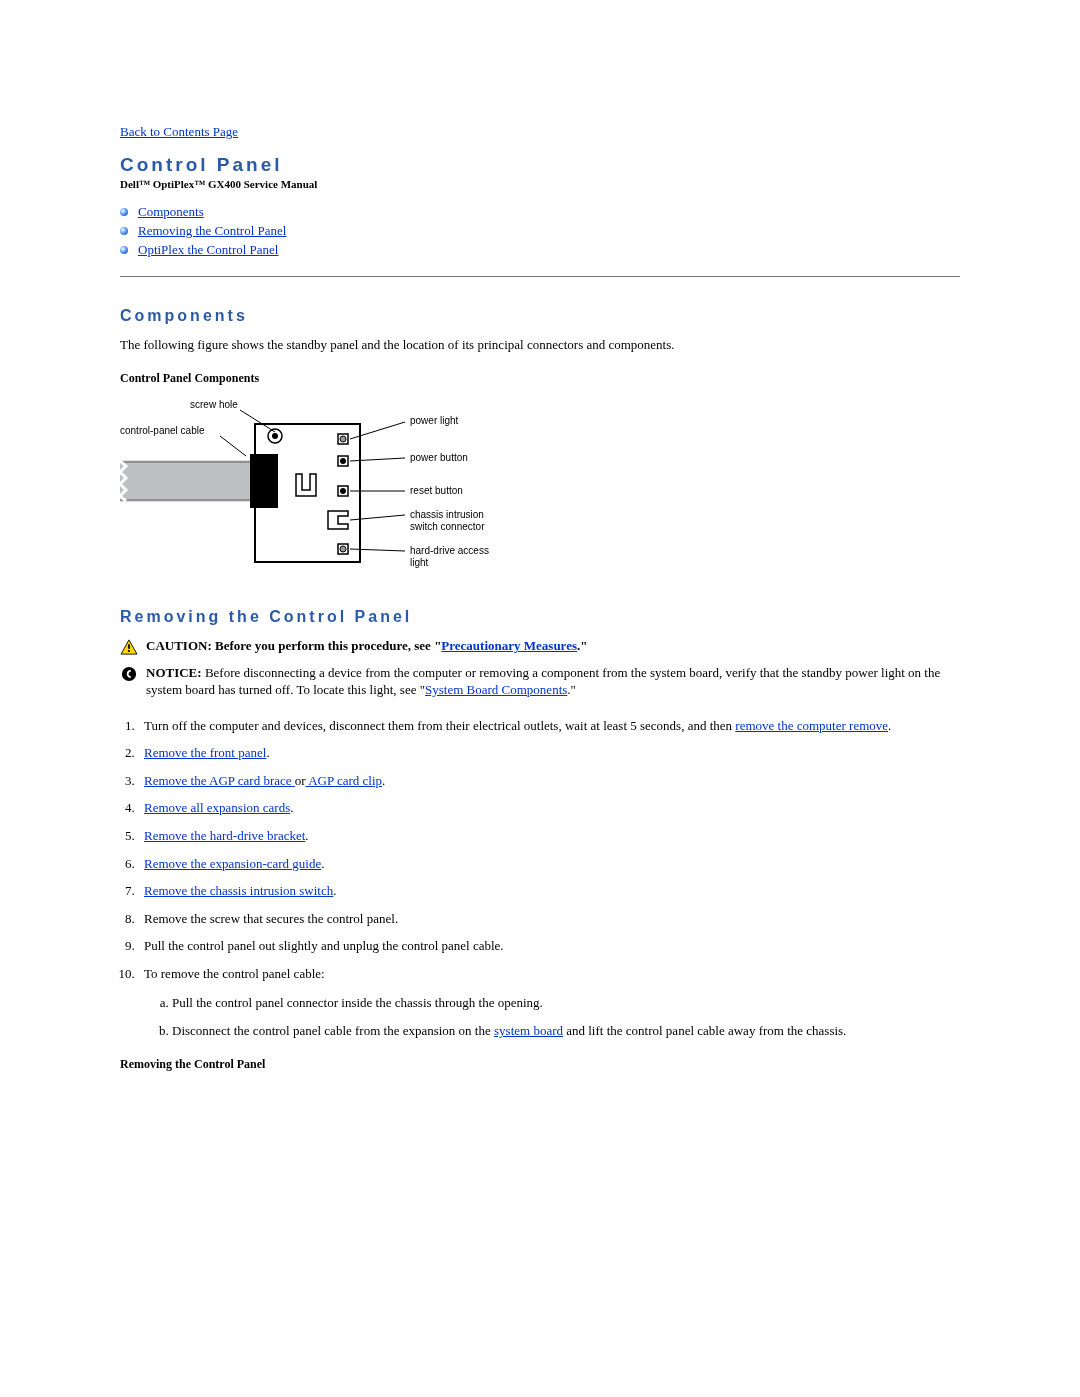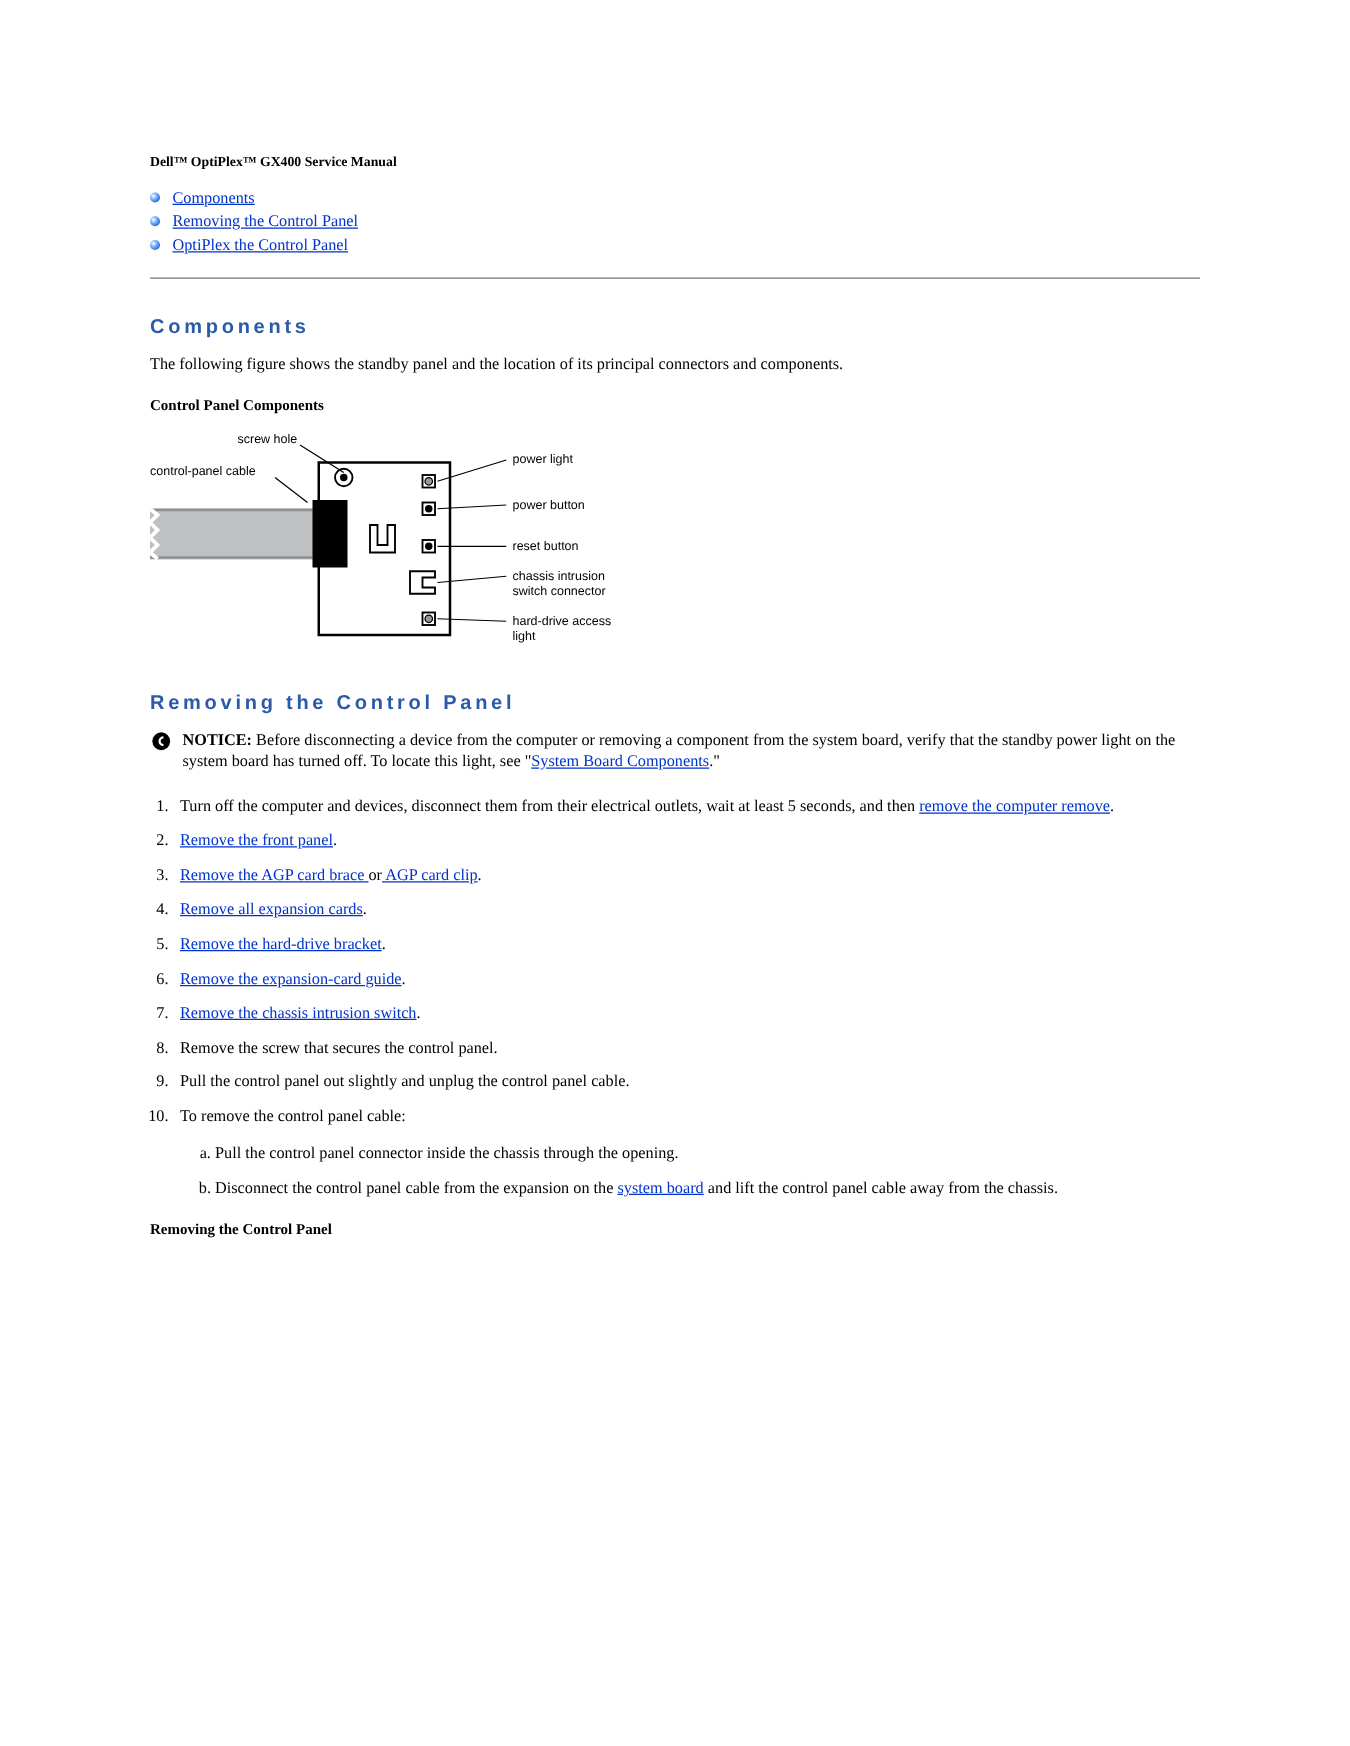--- a/index.html
+++ b/index.html
@@ -119,21 +119,25 @@
   }
   .diag {
     display: block;
   }
 </style>
 </head>
 <body>
 
 <div class="page">
 
-
+  <div>
+    <a href="#">Back to Contents Page</a>
+  </div>
+
+  <div class="title">Control Panel</div>
   <div class="subtitle-line">Dell™ OptiPlex™ GX400 Service Manual</div>
 
   <ul class="bullets">
     <li>
       <span class="bullet"></span>
       <a href="#">Components</a>
     </li>
     <li>
       <span class="bullet"></span>
       <a href="#">Removing the Control Panel</a>
@@ -194,20 +198,30 @@
       <text x="290" y="98">reset button</text>
       <text x="290" y="122">chassis intrusion</text>
       <text x="290" y="134">switch connector</text>
       <text x="290" y="158">hard-drive access</text>
       <text x="290" y="170">light</text>
     </svg>
   </div>
 
   <div class="section-heading">Removing the Control Panel</div>
 
+  <div class="alert-row">
+    <svg class="alert-icon" viewBox="0 0 20 18">
+      <path d="M10 1 L19 17 L1 17 Z" fill="#ffd400" stroke="#000" stroke-width="1"></path>
+      <rect x="9" y="6" width="2" height="5" fill="#000"></rect>
+      <rect x="9" y="12.5" width="2" height="2" fill="#000"></rect>
+    </svg>
+    <div class="alert-text">
+      <b><span>CAUTION: Before you perform this procedure, see "</span></b><a href="#"><b>Precautionary Measures</b></a><b><span>."</span></b>
+    </div>
+  </div>
 
   <div class="alert-row">
     <svg class="alert-icon" viewBox="0 0 18 18">
       <circle cx="9" cy="9" r="8" fill="#000"></circle>
       <path d="M11 5.5 A2.8 2.8 0 1 0 11 12.5" fill="none" stroke="#fff" stroke-width="2"></path>
     </svg>
     <div class="alert-text">
       <b>NOTICE:</b><span> Before disconnecting a device from the computer or removing a component from the system board, verify that the standby power light on the system board has turned off. To locate this light, see "</span><a href="#">System Board Components</a><span>."</span>
     </div>
   </div>

